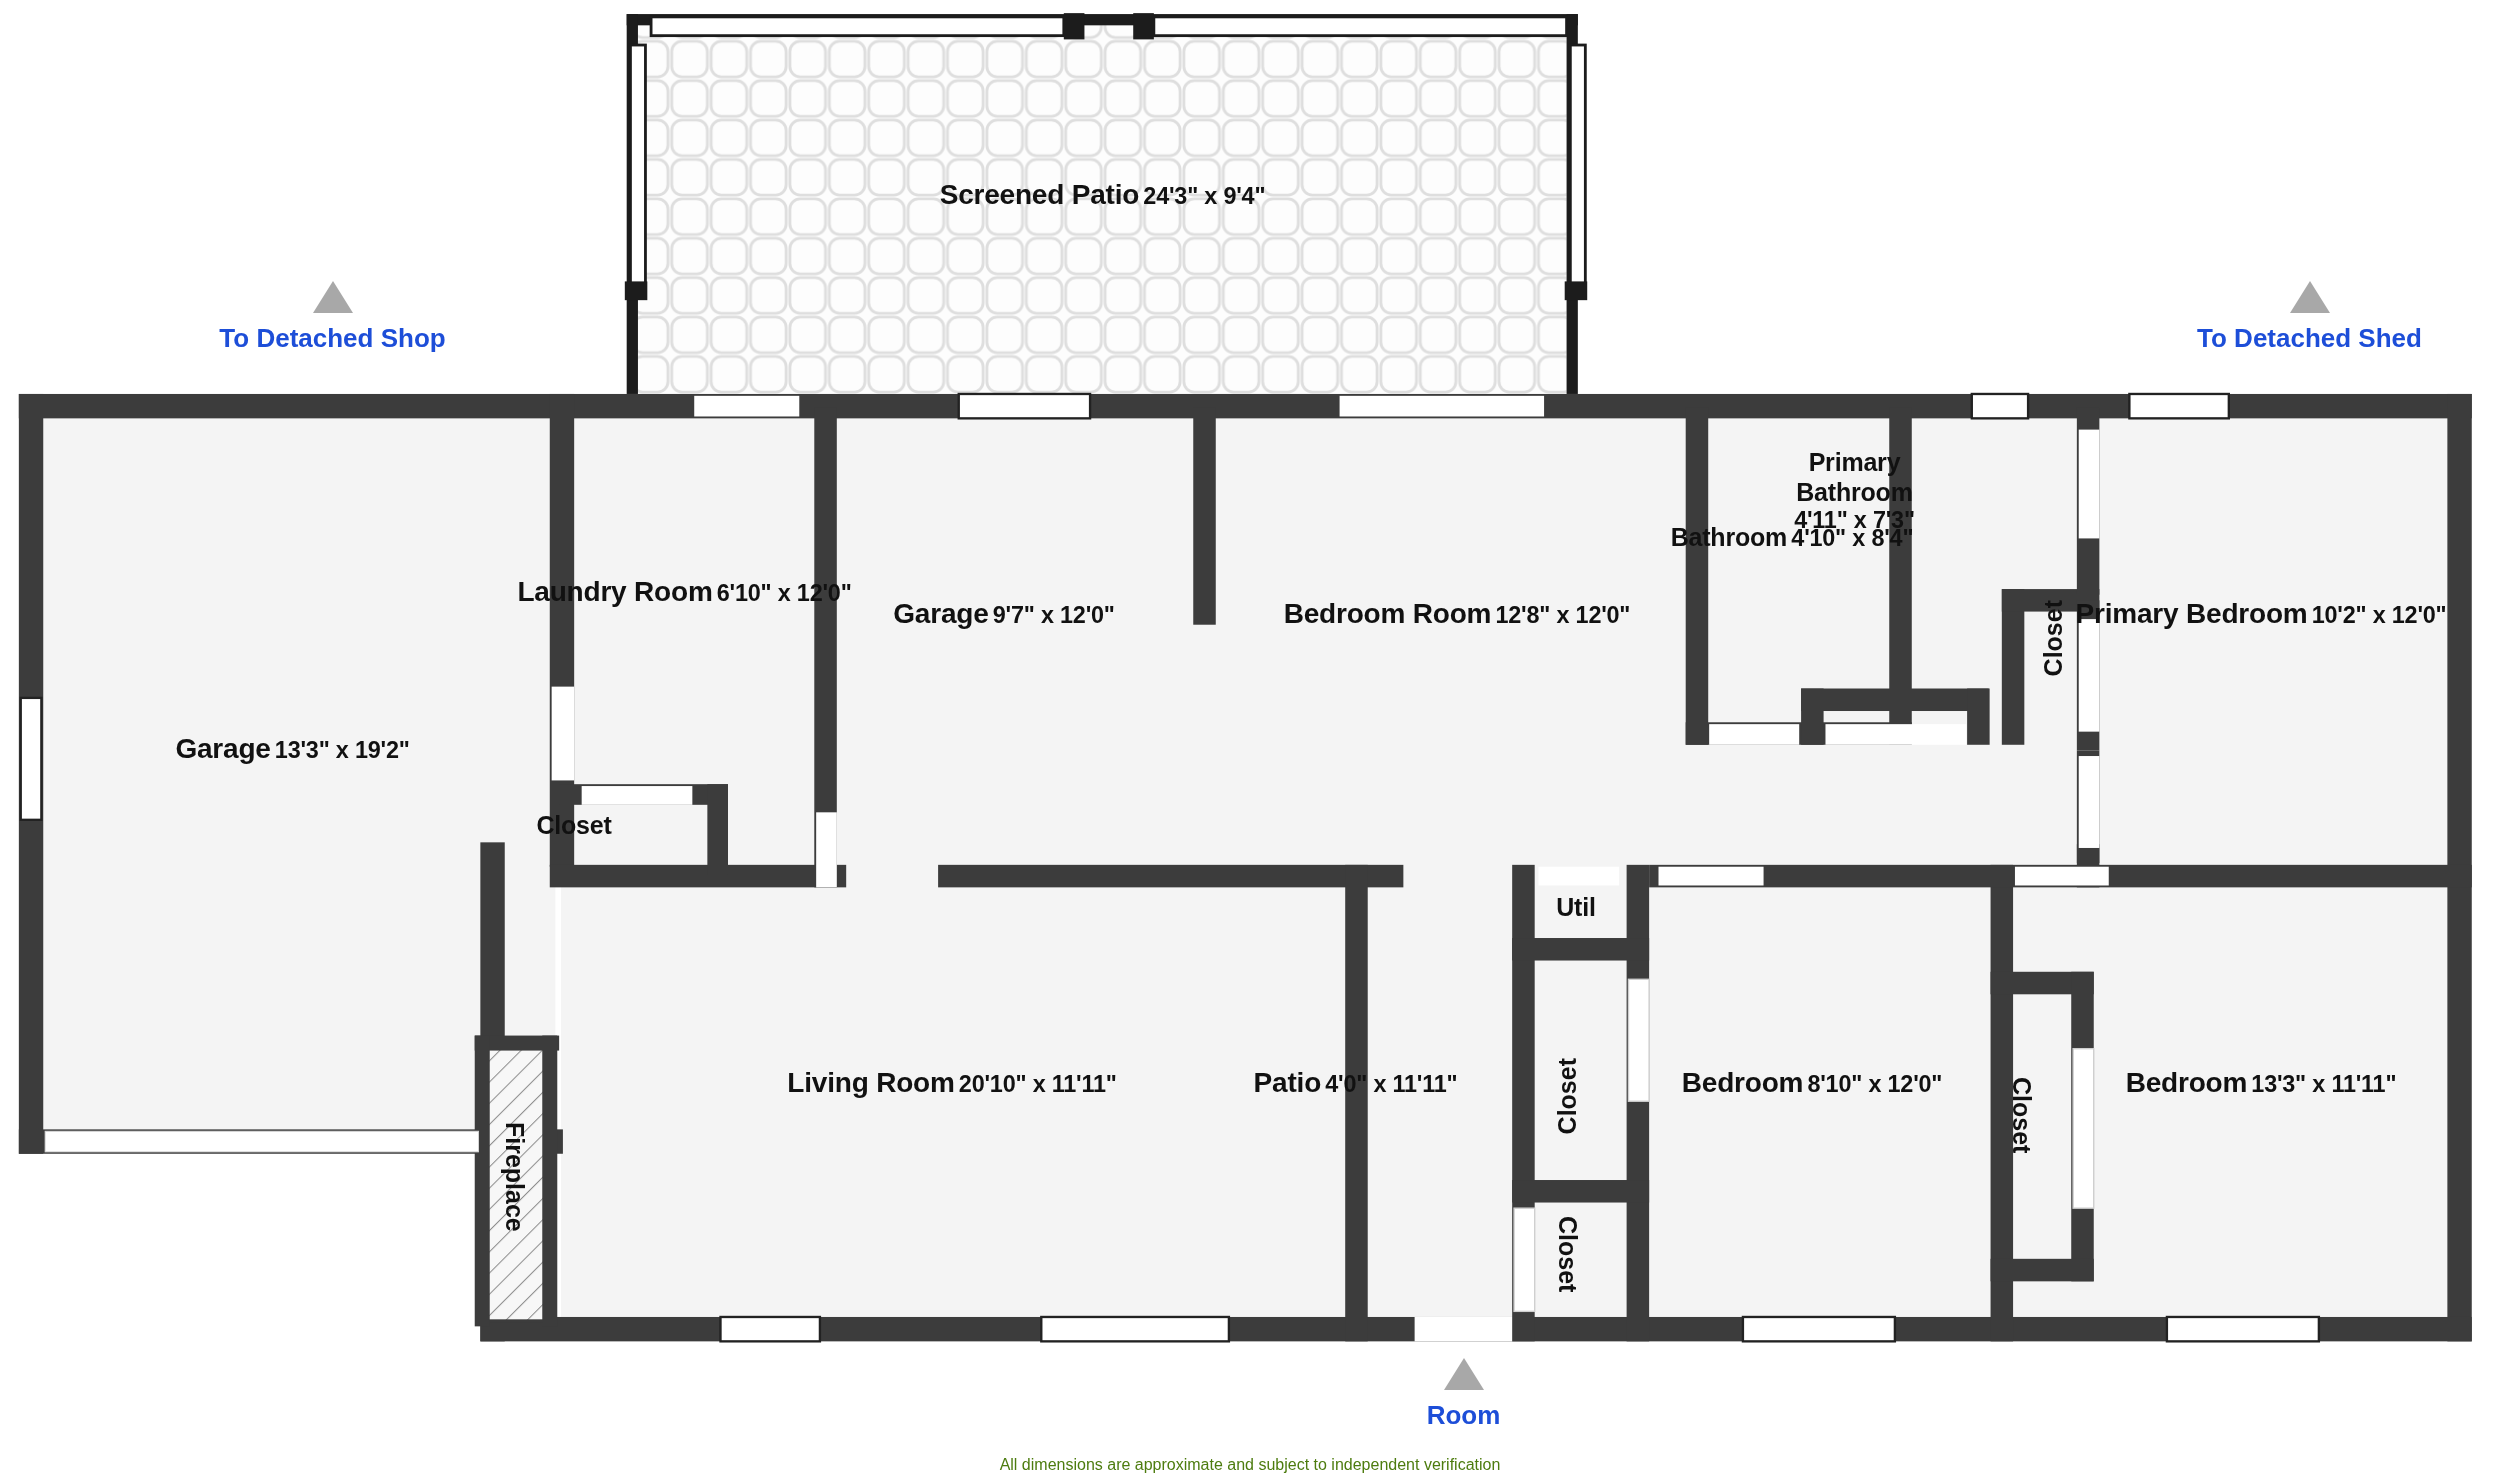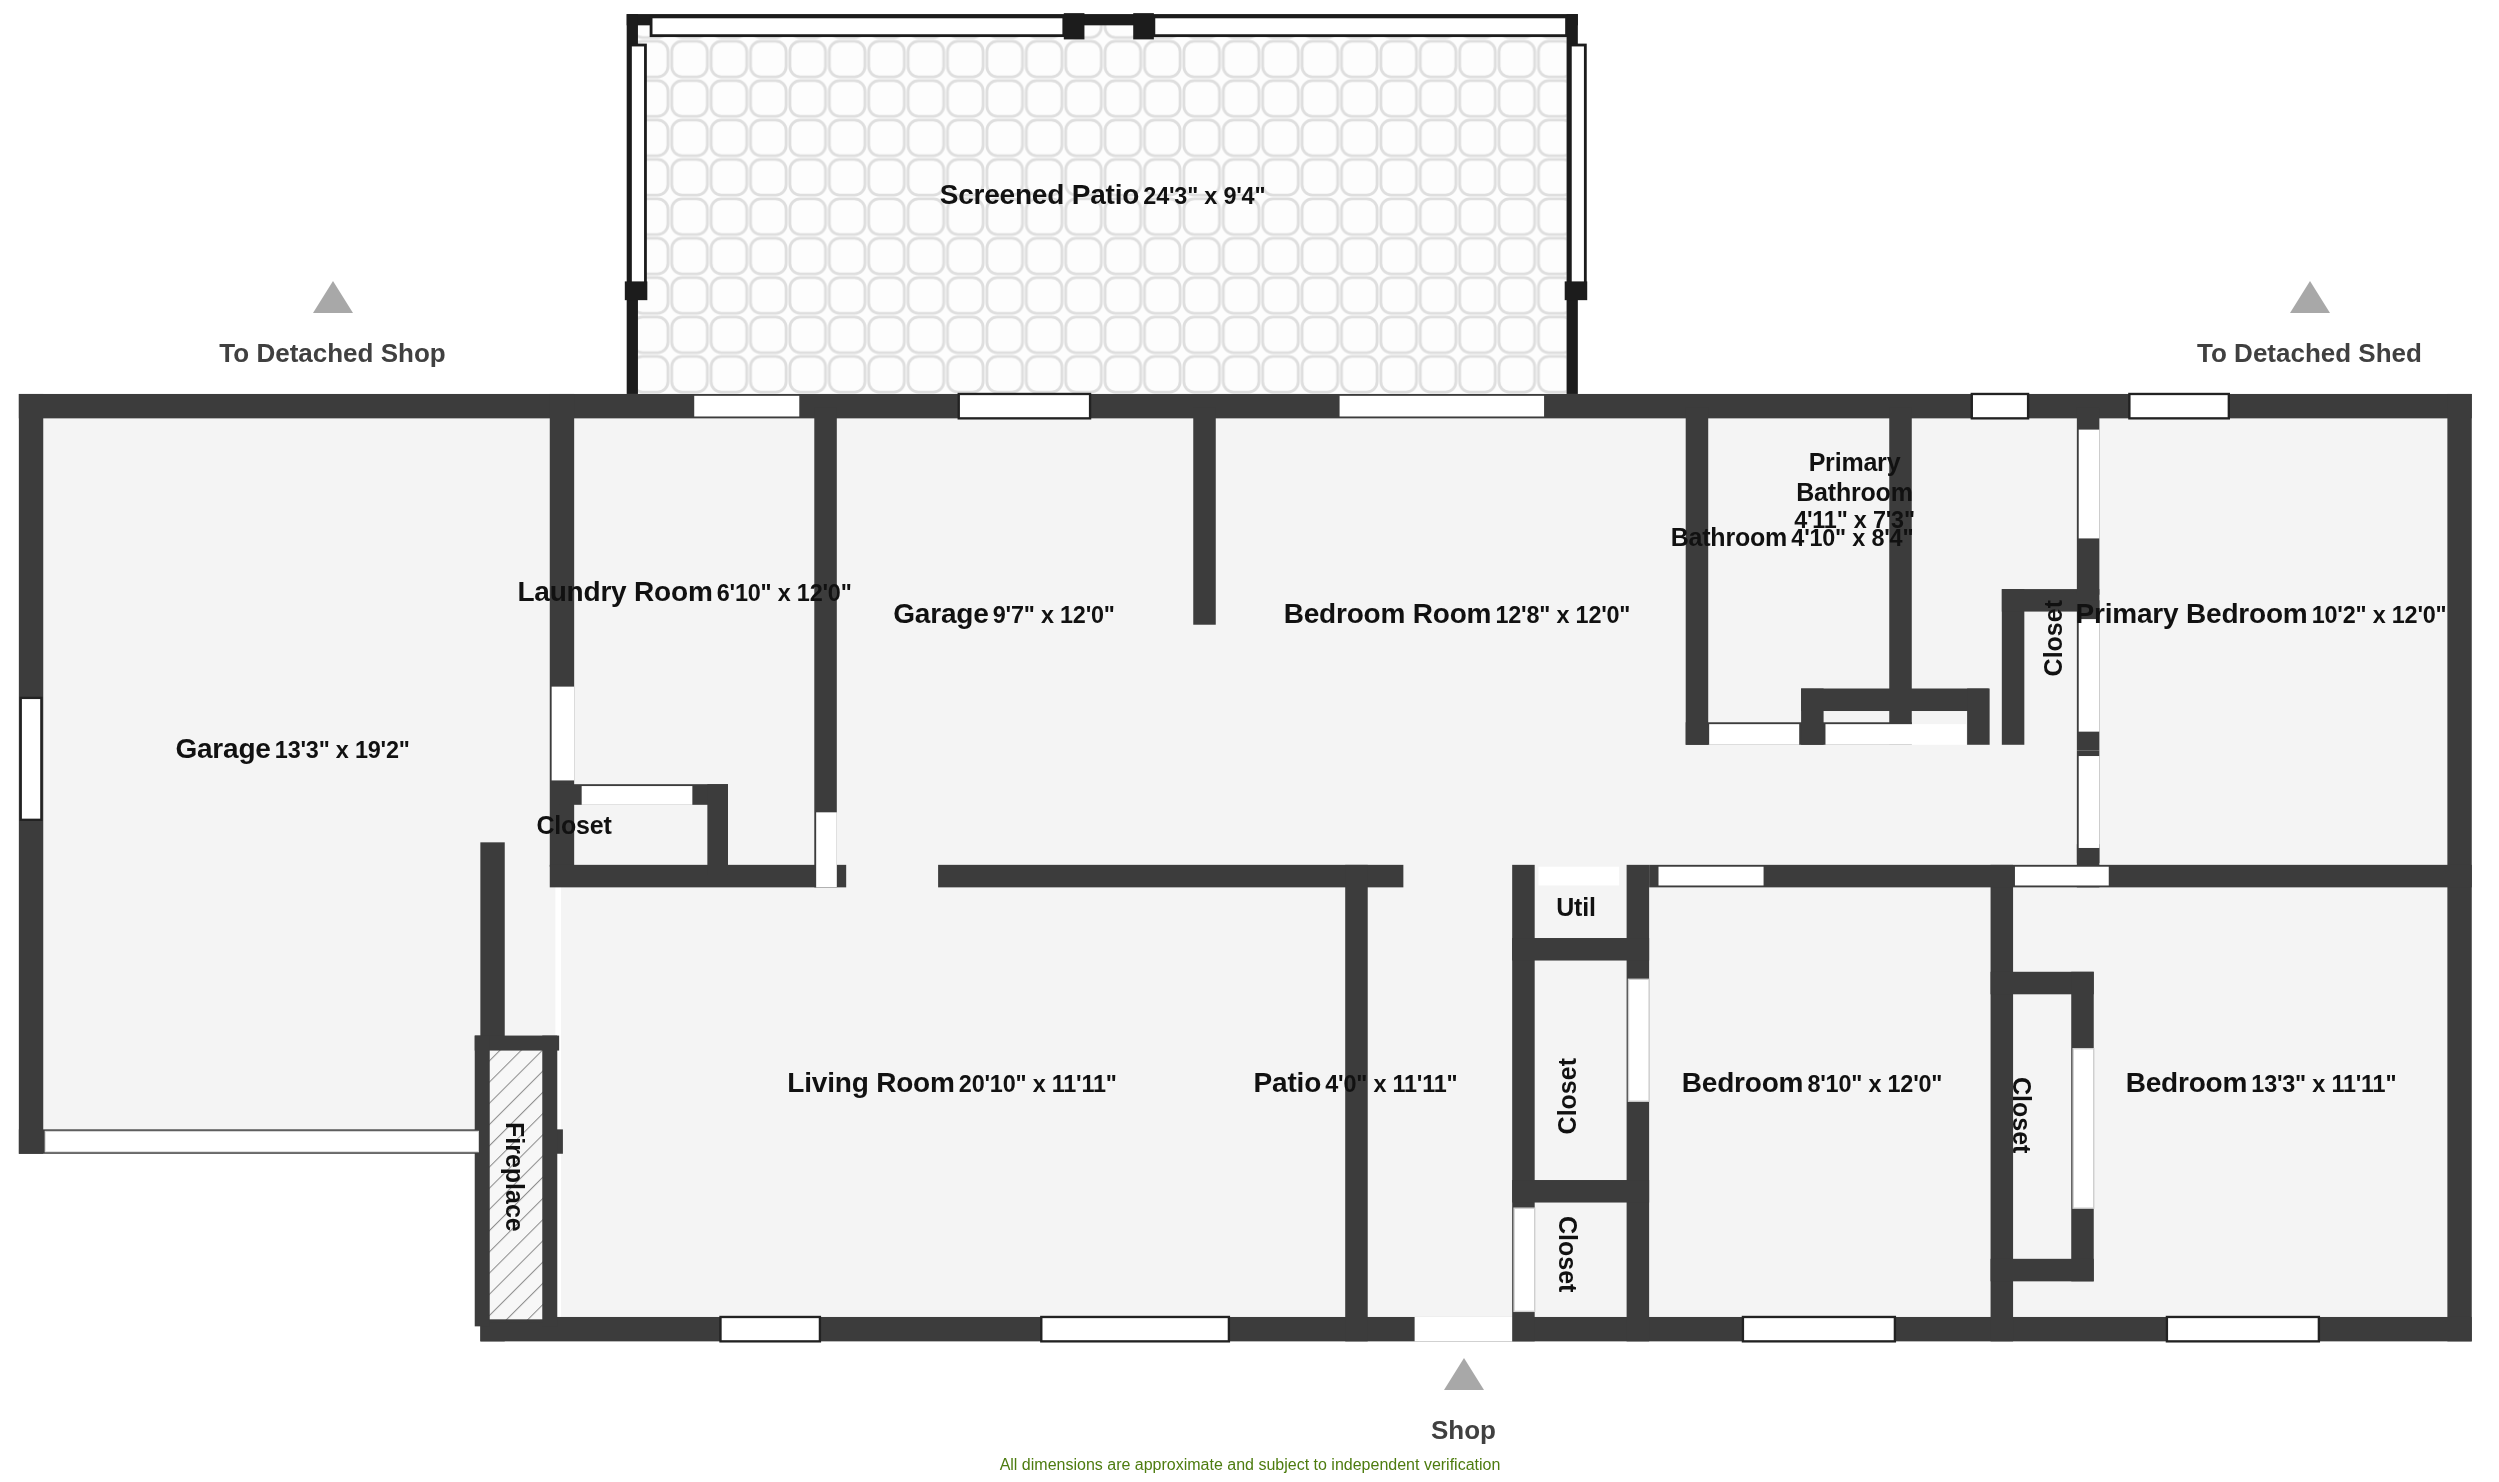--- a/index.html
+++ b/index.html
@@ -32,22 +32,22 @@
   }
   .vert.flip{transform:rotate(180deg);}
   .marker{position:absolute;text-align:center;}
   .marker .tri{
     width:0;height:0;margin:0 auto;
     border-left:20.6px solid transparent;
     border-right:20.6px solid transparent;
     border-bottom:32px solid #a8a8a8;
   }
   .marker .mtxt{
-    margin-top:25px;
-    font-size:26px;font-weight:bold;color:#404040;white-space:nowrap;
+    margin-top:10px;
+    font-size:26px;font-weight:bold;color:#1d4ed8;white-space:nowrap;
   }
   #disclaimer{
     position:absolute;left:0;right:0;top:1456px;
     text-align:center;font-size:16px;color:#4d7c0f;
   }
 </style>
 </head>
 <body>
 
 <svg id="plan" viewBox="0 0 2665 1581" xmlns="http://www.w3.org/2000/svg">
@@ -311,17 +311,17 @@
   <div class="mtxt">To Detached Shop</div>
 </div>
 
 <div class="marker" style="left:2169px;top:281px;width:281px;">
   <div class="tri"></div>
   <div class="mtxt">To Detached Shed</div>
 </div>
 
 <div class="marker" style="left:1323px;top:1358px;width:281px;">
   <div class="tri"></div>
-  <div class="mtxt">Shop</div>
+  <div class="mtxt">Room</div>
 </div>
 
 <div id="disclaimer">All dimensions are approximate and subject to independent verification</div>
 
 
 </body></html>

